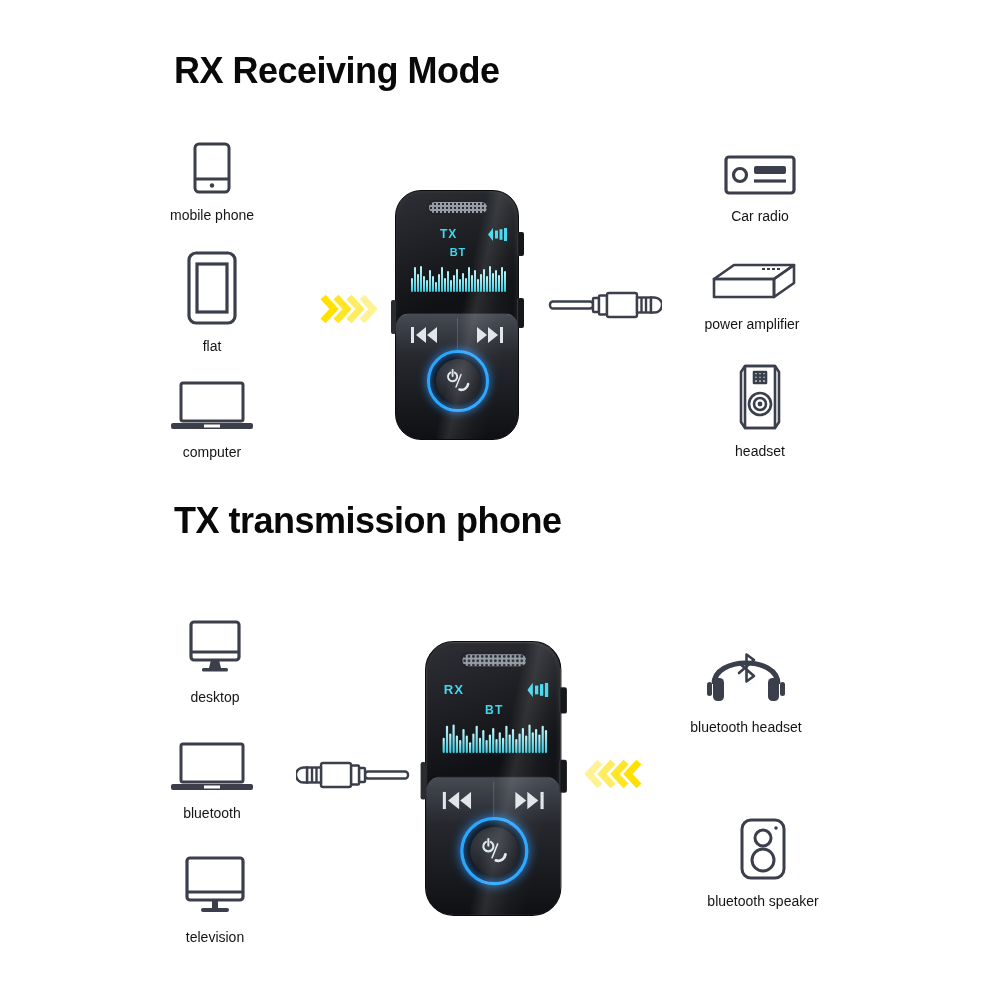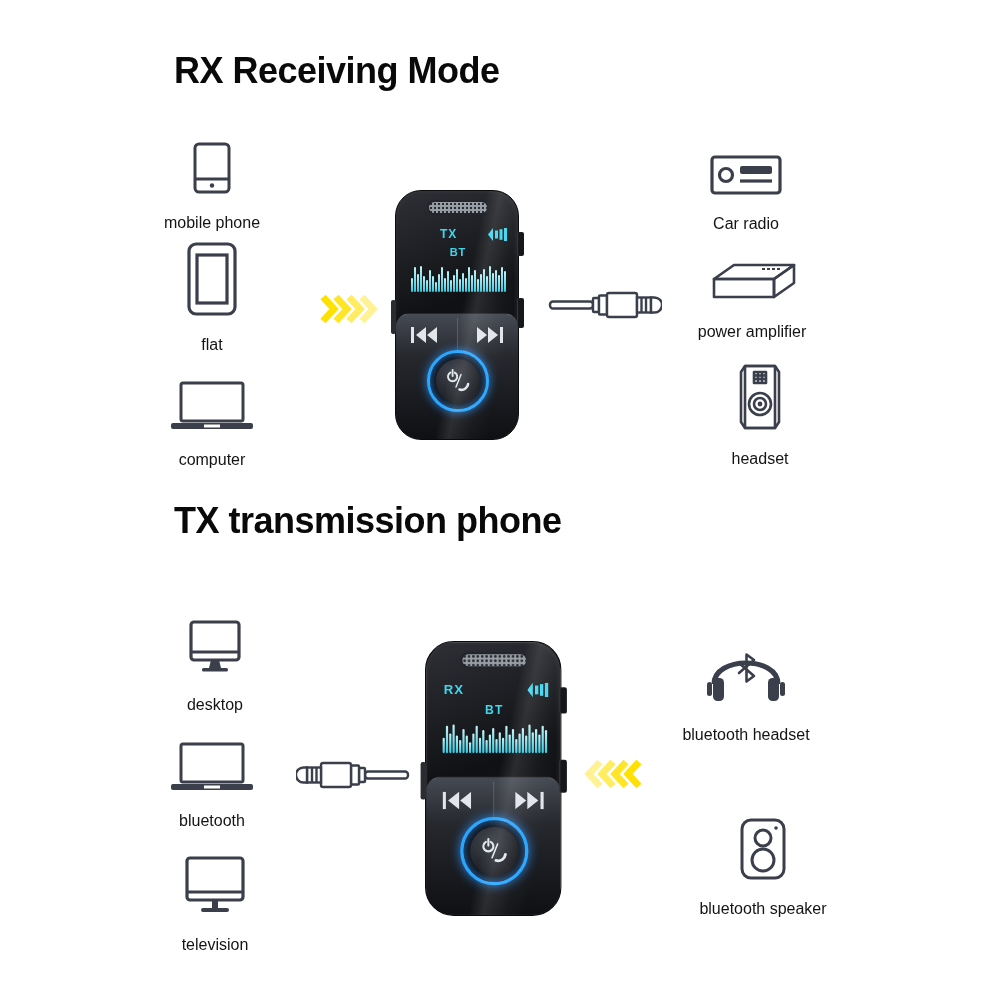--- a/index.html
+++ b/index.html
@@ -1,21 +1,21 @@
 <!DOCTYPE html>
 <html><head>
 <meta charset="utf-8">
 <style>
   html,body{margin:0;padding:0;background:#ffffff;}
   .canvas{position:relative;width:1000px;height:1000px;background:#ffffff;overflow:hidden;
           font-family:"Liberation Sans", sans-serif;}
   .title{position:absolute;font-size:36px;font-weight:bold;color:#090909;letter-spacing:-0.5px;white-space:nowrap;}
   .item{position:absolute;display:flex;flex-direction:column;align-items:center;}
   .item .ic{display:flex;align-items:flex-end;justify-content:center;}
-  .item .lbl{margin-top:20px;font-size:16px;color:#141414;white-space:nowrap;}
+  .item .lbl{margin-top:13px;font-size:14px;color:#141414;white-space:nowrap;}
   svg{display:block;}
 
   
   .device{position:absolute;width:124px;height:250px;}
   .device.scaled{transform:scale(1.1);transform-origin:top left;}
   .device-core{position:absolute;inset:0;border-radius:26px;overflow:hidden;
     background:linear-gradient(160deg,#2e3036 0%,#101114 45%,#17181c 100%);
     border:1px solid #0a0b0d;
     box-shadow:inset -2px 0 4px rgba(255,255,255,0.07), inset 2px 0 4px rgba(255,255,255,0.03);}
   .gloss{position:absolute;inset:0;border-radius:26px;pointer-events:none;
@@ -69,21 +69,21 @@
       <span class="ic">
         <svg width="38" height="52" viewBox="0 0 38 52" fill="none" stroke="#3a3f4b" stroke-width="3">
           <rect x="2" y="2" width="34" height="48" rx="4"></rect>
           <line x1="2" y1="37" x2="36" y2="37"></line>
           <circle cx="19" cy="43.5" r="2.2" fill="#3a3f4b" stroke="none"></circle>
         </svg>
       </span>
       <span class="lbl">mobile phone</span>
     </div>
 
-    <div class="item" style="left:142px;top:242px;width:140px;text-align:right;">
+    <div class="item" style="left:142px;top:251px;width:140px;text-align:right;">
       <span class="ic">
         <svg width="50" height="74" viewBox="0 0 50 74" fill="none" stroke="#3a3f4b" stroke-width="3.2">
           <rect x="2" y="2" width="46" height="70" rx="7"></rect>
           <rect x="10" y="13" width="30" height="48"></rect>
         </svg>
       </span>
       <span class="lbl">flat</span>
     </div>
 
     <div class="item" style="left:142px;top:381px;width:140px;">
@@ -197,21 +197,21 @@
         <rect x="45" y="16" width="6" height="14" rx="1"></rect>
         <rect x="51" y="13.5" width="8" height="19" rx="1"></rect>
         <rect x="59" y="11" width="30" height="24" rx="2"></rect>
         <rect x="89" y="15.5" width="14" height="15"></rect>
         <line x1="93.5" y1="15.5" x2="93.5" y2="30.5"></line>
         <line x1="98" y1="15.5" x2="98" y2="30.5"></line>
         <path d="M103 15.5 h3.5 a7.5 7.5 0 0 1 0 15 h-3.5 z"></path>
       </svg>
     </div>
 
-    <div class="item" style="left:676px;top:155px;width:140px;">
+    <div class="item" style="left:690px;top:155px;width:140px;">
       <span class="ic">
         <svg width="72" height="40" viewBox="0 0 72 40" fill="none" stroke="#3a3f4b" stroke-width="3.2">
           <rect x="2" y="2" width="68" height="36" rx="3"></rect>
           <circle cx="16" cy="20" r="6.5"></circle>
           <rect x="30" y="11" width="32" height="8" rx="2" fill="#3a3f4b" stroke="none"></rect>
           <line x1="30" y1="26" x2="62" y2="26"></line>
         </svg>
       </span>
       <span class="lbl">Car radio</span>
     </div>

